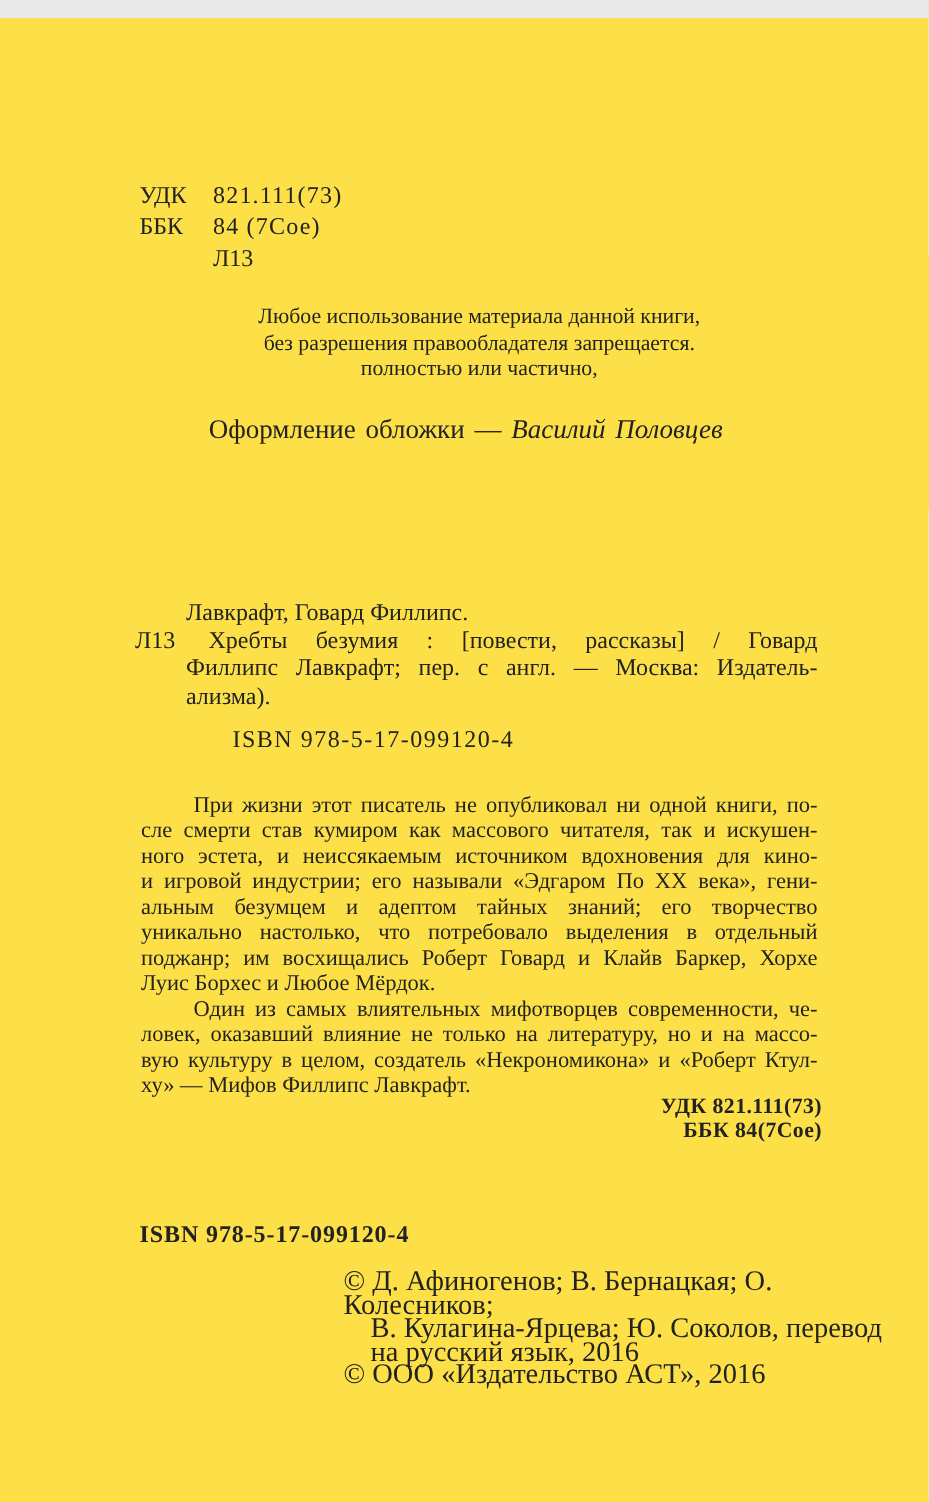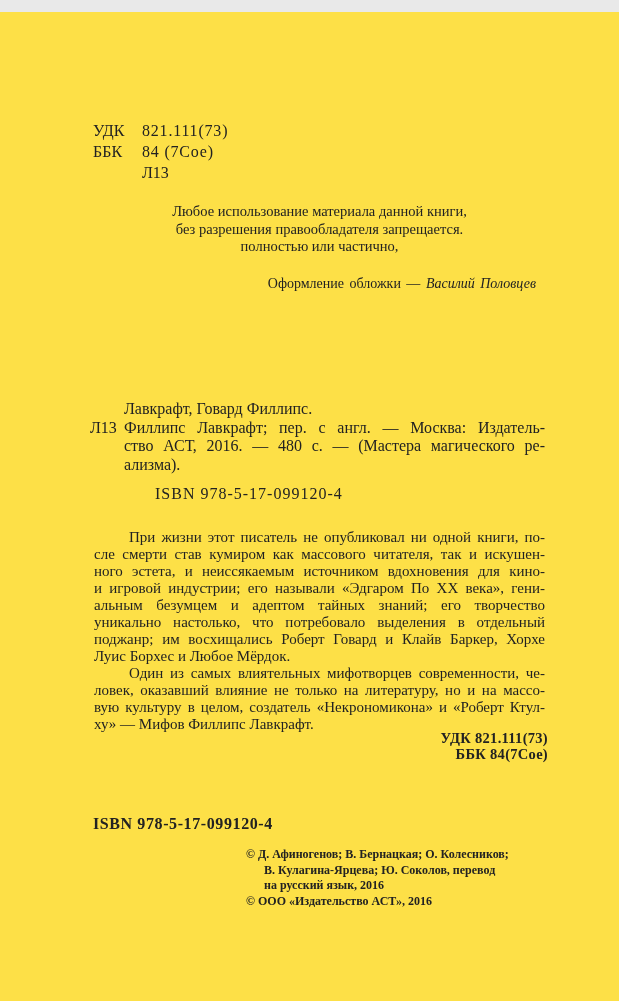--- a/index.html
+++ b/index.html
@@ -17,22 +17,22 @@
   
   .top-catalog{left:93px;top:108px;font-size:16px;line-height:21px;}
   .top-catalog .lab{display:inline-block;width:49px;}
   .ls1{letter-spacing:0.8px;}
 
   
   .notice{left:94px;top:191px;width:451px;text-align:center;
           font-size:14.5px;line-height:17.5px;}
 
   
-  .cover-credit{left:85px;top:264px;width:451px;text-align:right;
-                font-size:14px;word-spacing:2px;}
+  .cover-credit{left:85px;top:264px;width:451px;text-align:center;
+                font-size:18px;word-spacing:2px;}
   .it{font-style:italic;}
 
   
   .card{left:94px;top:388px;width:451px;font-size:16px;line-height:18.5px;}
   .card .cc-heading{margin-left:30px;font-weight:normal;}
   .card .cc-index{position:absolute;left:-4px;top:18.5px;line-height:18.5px;}
   .card .cc-body{margin-left:30px;}
   .card .cc-isbn{margin-left:61px;margin-top:11px;letter-spacing:1px;}
 
   
@@ -48,21 +48,21 @@
 
   
   .codes-right{right:71px;top:719px;text-align:right;font-weight:bold;
                font-size:14.5px;line-height:15.5px;letter-spacing:0.3px;}
 
   
   .isbn-bottom{left:93px;top:803px;font-weight:bold;font-size:16px;
                letter-spacing:0.6px;}
 
   
-  .copyright{left:246px;top:835px;font-size:12px;line-height:15.5px;font-weight:bold;}
+  .copyright{left:229px;top:835px;font-size:19px;line-height:15.5px;}
   .copyright .hang{padding-left:18px;}
 </style>
 </head>
 <body>
 
 <div class="page">
 
   <div class="abs top-catalog">
     <div>
       <span class="lab">УДК</span><span class="ls1">821.111(73)</span>
@@ -82,22 +82,22 @@
   </div>
 
   <div class="abs cover-credit">
     <span>Оформление обложки — </span><span class="it">Василий Половцев</span>
   </div>
 
   <div class="abs card">
     <div class="cc-heading">Лавкрафт, Говард Филлипс.</div>
     <span class="cc-index">Л13</span>
     <div class="cc-body">
+      <div class="jl first">Хребты безумия : [повести, рассказы] / Говард</div>
       <div class="jl">Филлипс Лавкрафт; пер. с англ. — Москва: Издатель-</div>
-      <div class="jl">ство АСТ, 2016. — 480 с. — (Мастера магического ре-</div>
       <div class="jl last">ализма).</div>
     </div>
     <div class="cc-isbn">ISBN 978-5-17-099120-4</div>
   </div>
 
   <div class="abs para para1">
     <div class="jl first">При жизни этот писатель не опубликовал ни одной книги, по-</div>
     <div class="jl">сле смерти став кумиром как массового читателя, так и искушен-</div>
     <div class="jl">ного эстета, и неиссякаемым источником вдохновения для кино-</div>
     <div class="jl">и игровой индустрии; его называли «Эдгаром По XX века», гени-</div>

